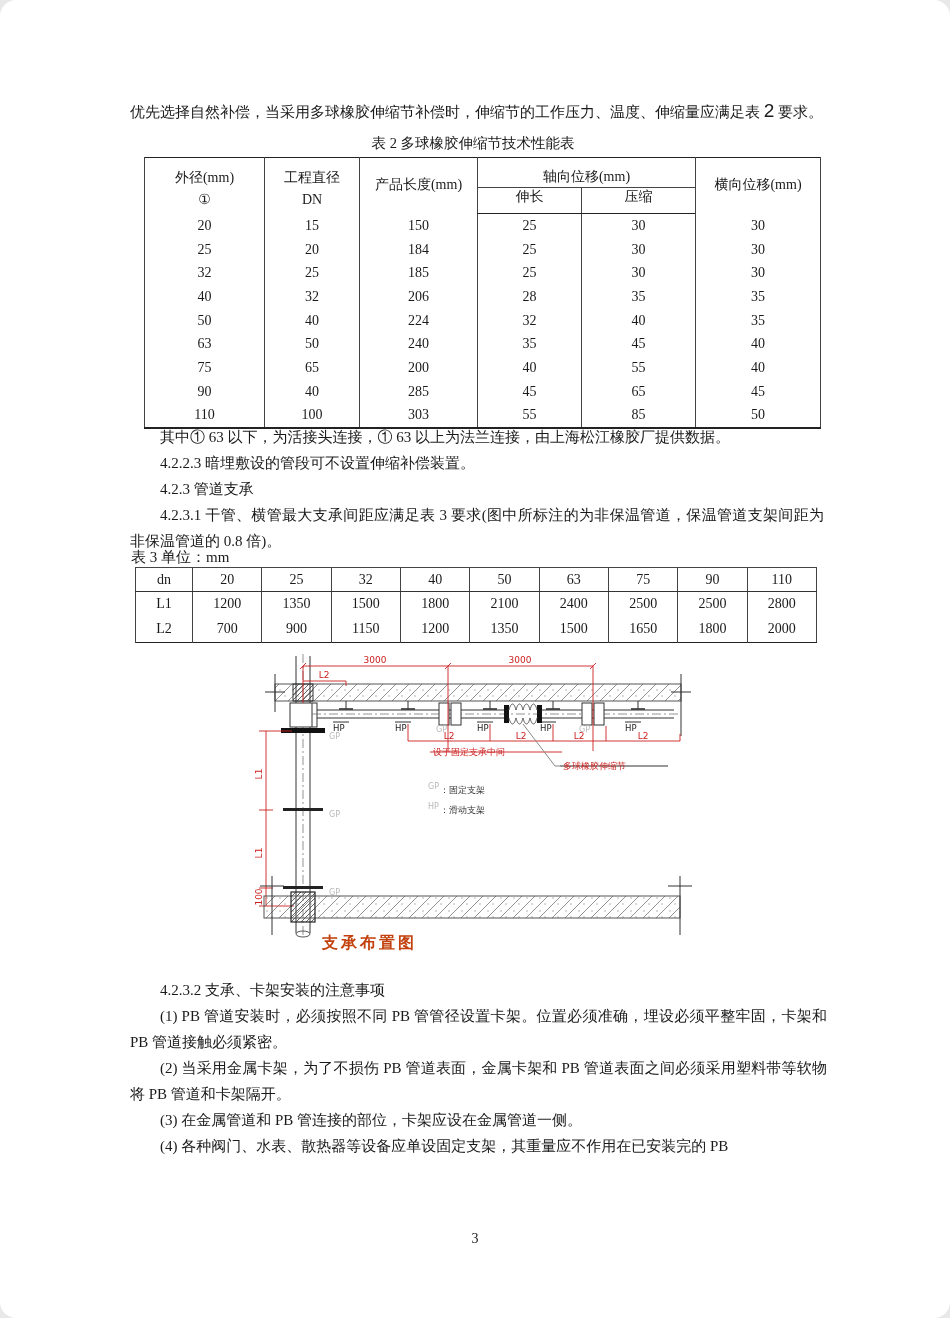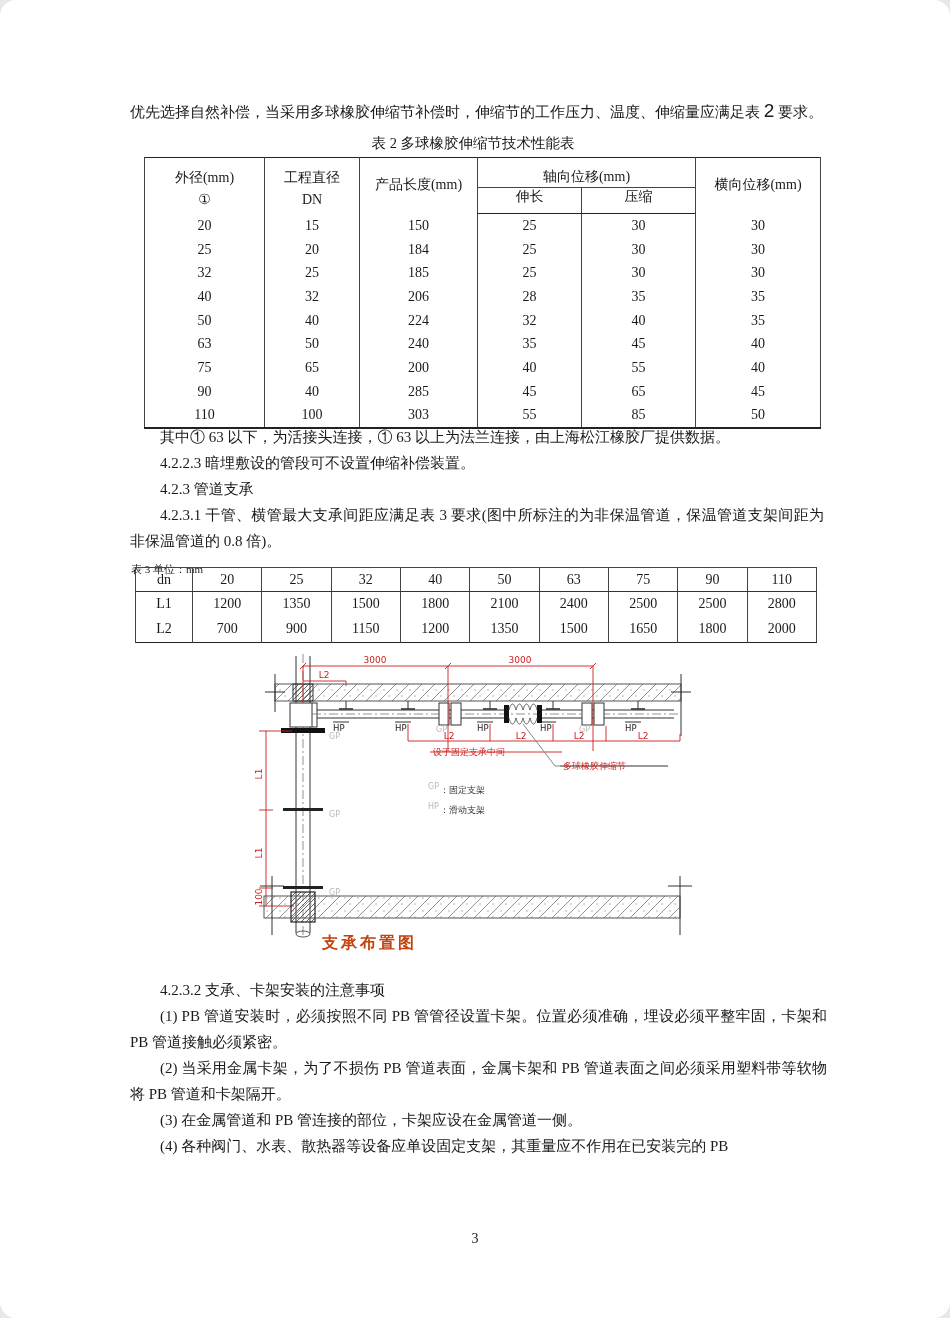--- a/index.html
+++ b/index.html
@@ -19,21 +19,21 @@
             border-top:1.3px solid #222; border-bottom:2px solid #222;
             border-left:1px solid #444; border-right:1px solid #444; }
   #table2 th { font-weight:normal; }
   #table2 th, #table2 td { border-left:1px solid #444; text-align:center;
             font-size:14px; padding:0; }
   #table2 tr.hrow1 th { height:28px; vertical-align:bottom; padding-bottom:1px; }
   #table2 tr.hrow2 th { height:25px; border-bottom:1.8px solid #222; vertical-align:top; }
   #table2 th.axial { border-bottom:1px solid #444; }
   #table2 td { height:23.7px; }
 
-  .t3label { left:131px; top:562px; font-size:11px; }
+  .t3label { left:131px; top:548px; font-size:15px; }
   #table3 { position:absolute; left:135px; top:567px; width:682px;
             border:1px solid #444; border-bottom:1.7px solid #222; }
   #table3 td { border-left:1px solid #444; text-align:center; font-size:14px;
             height:24.8px; padding:0; }
   #table3 tr:first-child td { border-bottom:1.3px solid #333; height:23px; }
 
   .notes { left:130px; top:424px; width:694px; }
   .sec   { left:130px; top:977px; width:697px; }
 
   .diagram { left:250px; top:648px; width:445px; height:300px; }

